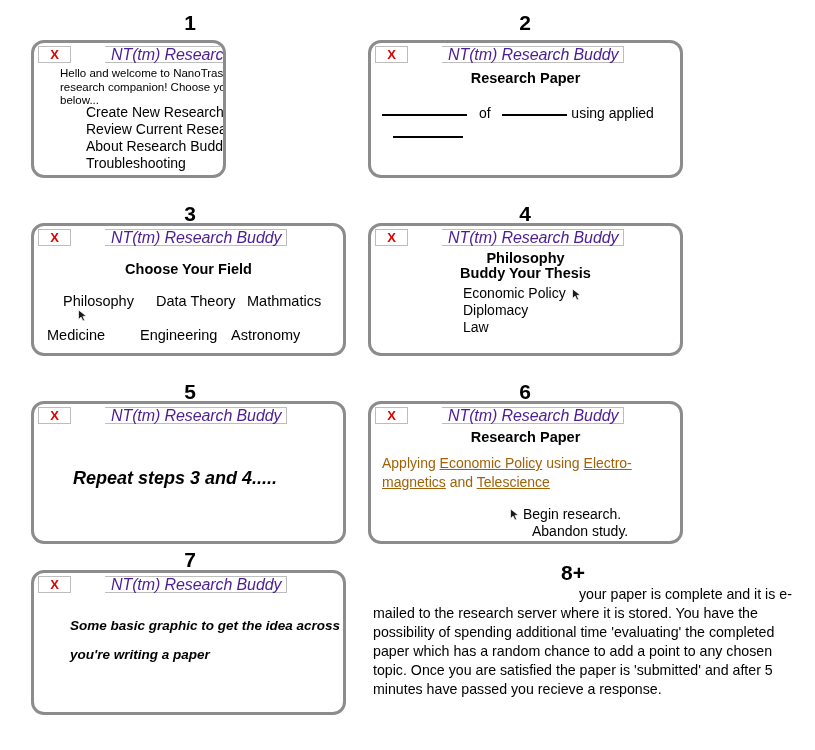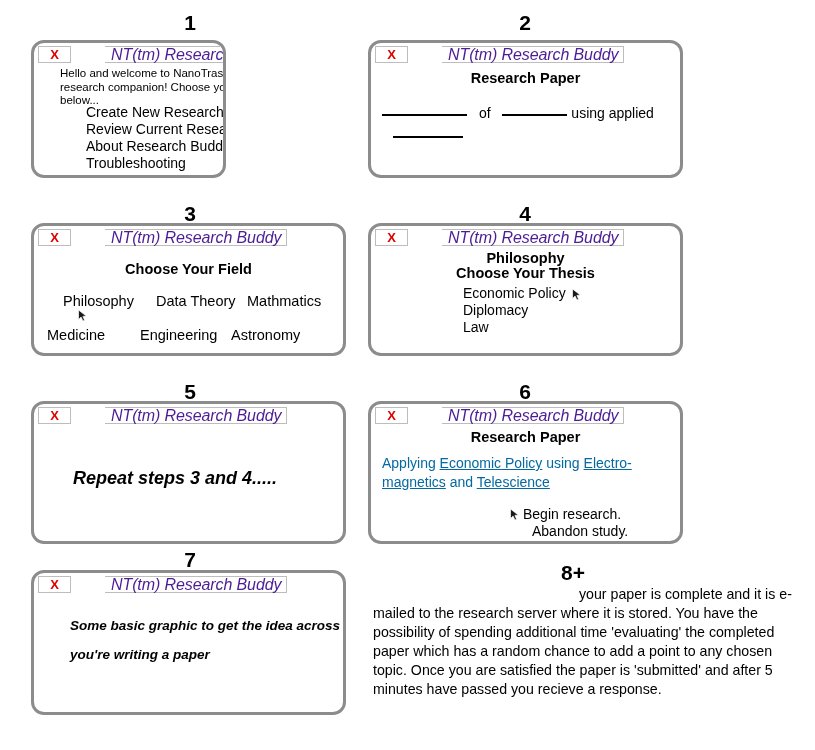--- a/index.html
+++ b/index.html
@@ -153,21 +153,21 @@
     position: absolute;
     font-style: italic;
     font-weight: bold;
     color: #000;
   }
 
   .para {
     position: absolute;
     font-size: 14px;
     line-height: 18.5px;
-    color: #0369a1;
+    color: #a16207;
   }
   .para u { text-decoration: underline; text-underline-offset: 1px; }
 
   .opts {
     position: absolute;
     text-align: left;
     font-size: 14px;
     line-height: 17px;
     white-space: nowrap;
   }
@@ -295,21 +295,21 @@
   <div class="step-num" style="left:505px; top:203px; width:40px;">4</div>
 
   <div class="win" style="left:368px; top:223px; width:315px; height:133px;">
     <div class="win-inner">
       <div class="titlebar">
         <div class="close-box">X</div>
         <div class="title-box">NT(tm) Research Buddy</div>
       </div>
       <div class="content">
         <div class="doc-head" style="top:3px;">Philosophy</div>
-        <div class="doc-head" style="top:18px;">Choose Your Thesis</div>
+        <div class="doc-head" style="top:18px;">Buddy Your Thesis</div>
 
         <div class="menu-list" style="left:92px; top:38px;">
           <div class="row">
             <span>Economic Policy</span>
             <span class="cursor" style="left:108px; top:3px;">
               <svg width="11" height="13" viewBox="0 0 11 13">
                 <path d="M1.5 1 L1.5 10.5 L4.1 8.1 L5.9 12 L7.6 11.2 L5.9 7.4 L9.3 7.0 Z" fill="#1a1a1a" stroke="#ffffff" stroke-width="0.7"></path>
               </svg>
             </span>
           </div>

